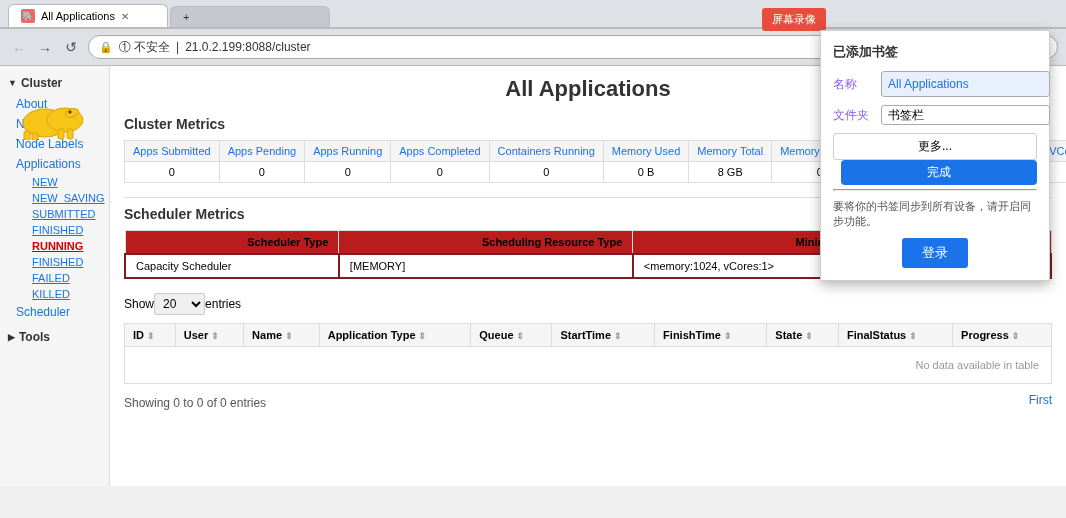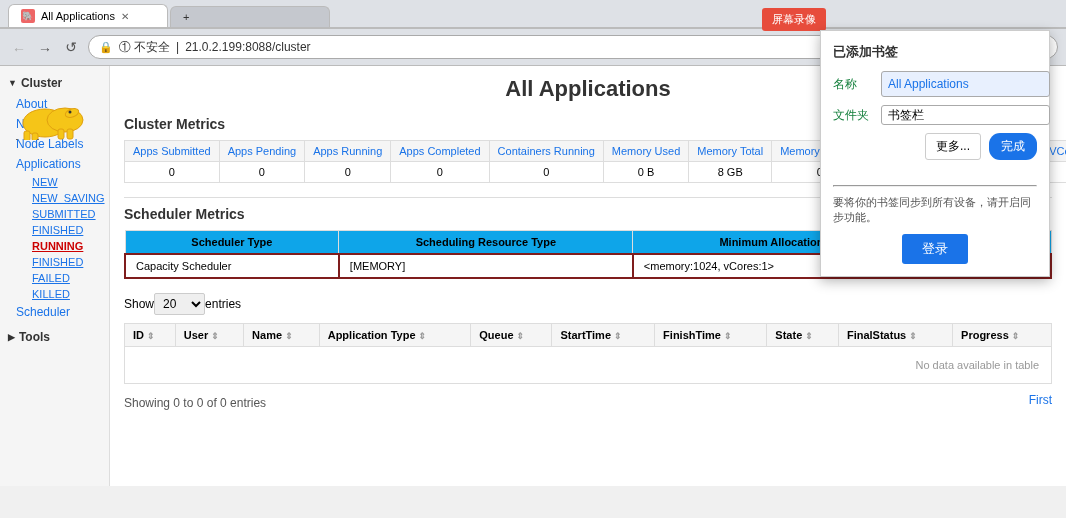--- a/index.html
+++ b/index.html
@@ -28,42 +28,42 @@
       width: 230px;
       background: white;
       border: 1px solid #ccc;
       box-shadow: 0 4px 12px rgba(0,0,0,0.3);
       z-index: 1000;
       padding: 12px;
       font-size: 13px;
     }
     .bookmark-panel-title { font-size: 13px; font-weight: bold; margin-bottom: 10px; color: #333; }
     .bookmark-panel-row { display: flex; align-items: center; margin-bottom: 8px; gap: 8px; }
-    .bookmark-panel-label { color: #15803d; font-size: 12px; min-width: 40px; }
+    .bookmark-panel-label { color: #8b5cf6; font-size: 12px; min-width: 40px; }
     .bookmark-name-input {
       flex: 1;
       height: 26px;
       border: 1px solid #aaa;
       border-radius: 3px;
       padding: 0 6px;
       font-size: 12px;
       background: #e8f0fe;
       color: #1a73e8;
     }
     .bookmark-folder-input {
       flex: 1;
       height: 20px;
       border: 1px solid #aaa;
       border-radius: 3px;
       padding: 0 6px;
       font-size: 12px;
     }
-    .bookmark-buttons { display: flex; justify-content: flex-end; margin-bottom: 25px; }
+    .bookmark-buttons { display: flex; justify-content: flex-end; margin-bottom: 4px; flex-direction: column; }
     .btn-more { border: 1px solid #ccc; background: white; padding: 4px 10px; border-radius: 3px; font-size: 12px; cursor: pointer; }
-    .bookmark-confirm-btn { background: #1a73e8; color: white; border: none; padding: 4px 12px; border-radius: 11px; font-size: 12px; cursor: pointer; }
+    .bookmark-confirm-btn { background: #1a73e8; color: white; border: none; padding: 4px 12px; border-radius: 4px; font-size: 12px; cursor: pointer; }
     .bookmark-note { font-size: 11px; color: #555; margin-bottom: 8px; line-height: 1.4; }
     .bookmark-login-btn { background: #1a73e8; color: white; border: none; padding: 6px 20px; border-radius: 3px; font-size: 13px; cursor: pointer; display: block; margin: 0 auto; }
 
     
     .screen-record-btn {
       position: fixed;
       top: 8px;
       right: 240px;
       background: #e74c3c;
       color: white;
@@ -94,21 +94,21 @@
     
     .section-title { font-size: 14px; font-weight: bold; margin-bottom: 8px; color: #333; }
 
     .metrics-table { border-collapse: collapse; width: 100%; margin-bottom: 14px; font-size: 11px; }
     .metrics-table th { border: 1px solid #ddd; padding: 4px 8px; background: #f5f5f5; font-weight: normal; text-align: center; color: #1a73e8; white-space: nowrap; }
     .metrics-table th .metric-label { color: #1a73e8; cursor: pointer; }
     .metrics-table td { border: 1px solid #ddd; padding: 4px 8px; text-align: center; }
 
     
     .scheduler-table { border-collapse: collapse; width: 100%; margin-bottom: 14px; font-size: 11px; }
-    .scheduler-table th { border: 1px solid #ddd; padding: 5px 10px; background: #0ea5e9; text-align: center; }
+    .scheduler-table th { border: 1px solid #ddd; padding: 5px 10px; background: #b91c1c; text-align: right; }
     .scheduler-table td { border: 2px solid #7f1d1d; padding: 5px 10px; }
 
     
     .show-entries { display: flex; align-items: center; gap: 0; margin-bottom: 8px; font-size: 12px; }
     .show-entries select { height: 22px; border: 1px solid #ccc; border-radius: 2px; padding: 0 4px; font-size: 12px; }
 
     .apps-table { border-collapse: collapse; width: 100%; font-size: 11px; }
     .apps-table th { border: 1px solid #ddd; padding: 5px 8px; background: #f5f5f5; text-align: left; cursor: pointer; white-space: nowrap; }
     .apps-table th .sort-icon { color: #999; font-size: 9px; }
     .apps-table td { border: 1px solid #ddd; padding: 5px 8px; text-align: center; color: #666; }

